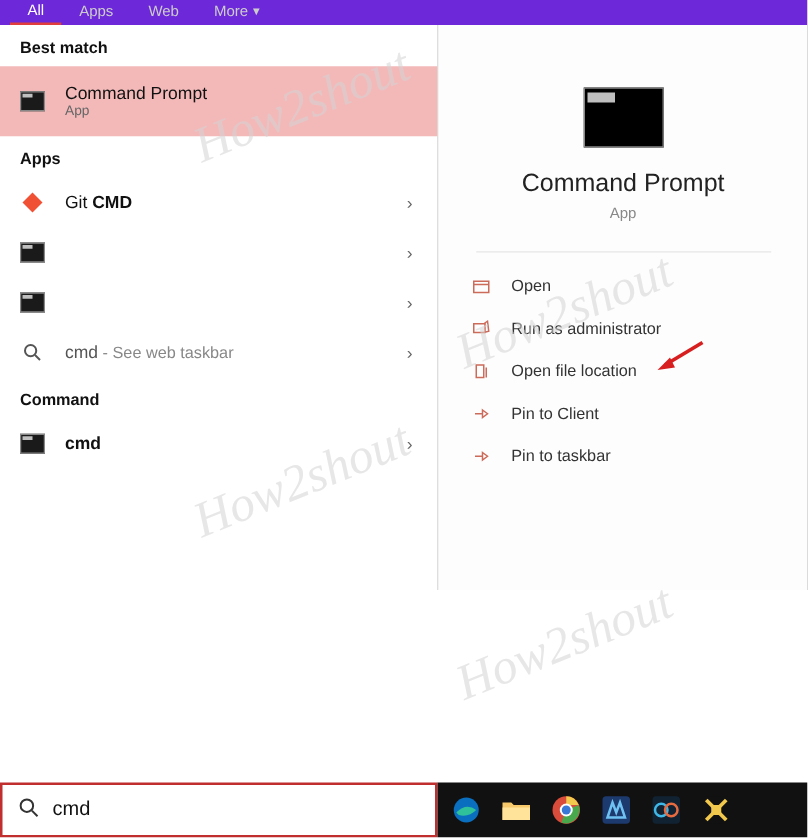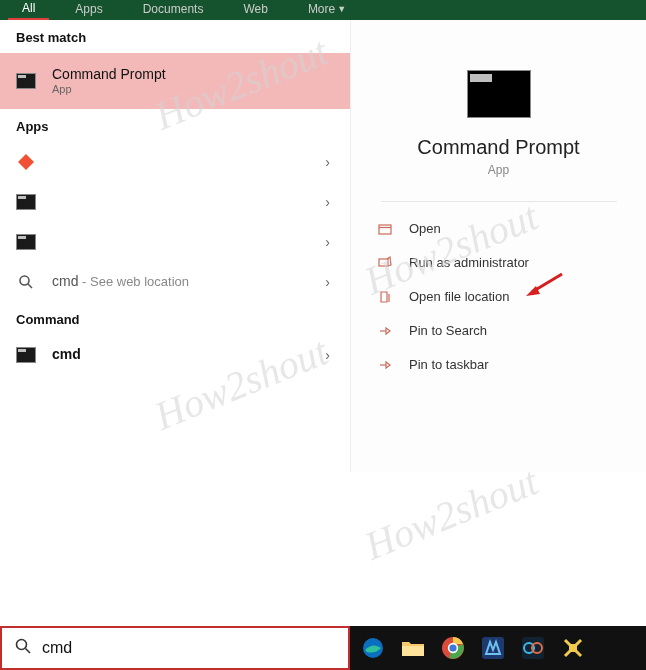--- a/index.html
+++ b/index.html
@@ -1,19 +1,19 @@
 <!DOCTYPE html>
 <html><head>
 <meta charset="utf-8">
 <style>
   * { box-sizing: border-box; margin: 0; padding: 0; font-family: "Segoe UI", sans-serif; }
   body { width: 646px; height: 670px; overflow: hidden; background: #fff; position: relative; }
 
   
-  .topbar { height: 20px; background: #14532d; display: flex; align-items: flex-end; padding: 0 8px; gap: 12px; color: #ccc; font-size: 12px; }
+  .topbar { height: 20px; background: #6d28d9; display: flex; align-items: flex-end; padding: 0 8px; gap: 0; color: #ccc; font-size: 12px; }
   .topbar .tab { padding: 0 14px 3px 14px; height: 20px; display:flex; align-items:center; color: #ccc; }
   .topbar .tab.active { border-bottom: 2px solid #e03e3e; color: #fff; }
   .topbar .more-arrow { font-size: 9px; margin-left: 2px; }
 
   .main { display: flex; height: 452px; background: #404040; position: relative; }
 
   
   .leftcol { width: 350px; background: #fff; overflow: hidden; }
   .section-header { font-size: 13px; font-weight: 600; padding: 10px 16px 8px 16px; color: #111; }
 
@@ -62,21 +62,20 @@
   .cmd-ic::before { content:''; position:absolute; top:1px; left:1px; width:8px; height:3px; background:#bfbfbf; }
 
   .bold { font-weight: 600; }
 </style>
 </head>
 <body>
 
 <div class="topbar">
   <div class="tab active">All</div>
   <div class="tab">Apps</div>
-  <div class="tab">Documents</div>
   <div class="tab">Web</div>
   <div class="tab">
       <span>More</span>
       <span class="more-arrow"> ▼</span>
     </div>
 </div>
 
 <div class="main">
 
   <div class="leftcol">
@@ -94,20 +93,23 @@
     </div>
 
     <div class="section-header">Apps</div>
 
     <div class="result-item">
       <div class="icon">
         <svg width="18" height="18" viewBox="0 0 18 18">
             <polygon points="9,1 17,9 9,17 1,9" fill="#f05033"></polygon>
           </svg>
       </div>
+      <div class="texts">
+        <div class="title"><span>Git </span><span class="bold">CMD</span></div>
+      </div>
       <div class="chev">›</div>
     </div>
 
     <div class="result-item">
       <div class="icon">
           <div class="cmd-ic"></div>
         </div>
       <div class="chev">›</div>
     </div>
 
@@ -120,21 +122,21 @@
 
 
     <div class="result-item web">
       <div class="icon">
         <svg width="16" height="16" viewBox="0 0 16 16" fill="none" stroke="#555" stroke-width="1.6">
             <circle cx="6.5" cy="6.5" r="4.5"></circle>
             <line x1="10" y1="10" x2="14" y2="14"></line>
           </svg>
       </div>
       <div class="texts">
-          <div class="title"><span>cmd</span><span class="hint"> - See web location</span></div>
+          <div class="title"><span>cmd</span><span class="hint"> - See web taskbar</span></div>
         </div>
       <div class="chev">›</div>
     </div>
 
     <div class="section-header">Command</div>
 
     <div class="result-item">
       <div class="icon">
           <div class="cmd-ic"></div>
         </div>
@@ -185,21 +187,21 @@
         <span>Open file location</span>
       </div>
 
       <div class="action">
         <div class="aicon">
           <svg width="14" height="14" viewBox="0 0 14 14" fill="none" stroke="#cc6b5a" stroke-width="1.2">
               <line x1="2" y1="7" x2="8" y2="7"></line>
               <polygon points="8,4 12,7 8,10"></polygon>
             </svg>
         </div>
-        <span>Pin to Search</span>
+        <span>Pin to Client</span>
       </div>
 
       <div class="action">
         <div class="aicon">
           <svg width="14" height="14" viewBox="0 0 14 14" fill="none" stroke="#cc6b5a" stroke-width="1.2">
               <line x1="2" y1="7" x2="8" y2="7"></line>
               <polygon points="8,4 12,7 8,10"></polygon>
             </svg>
         </div>
         <span>Pin to taskbar</span>

